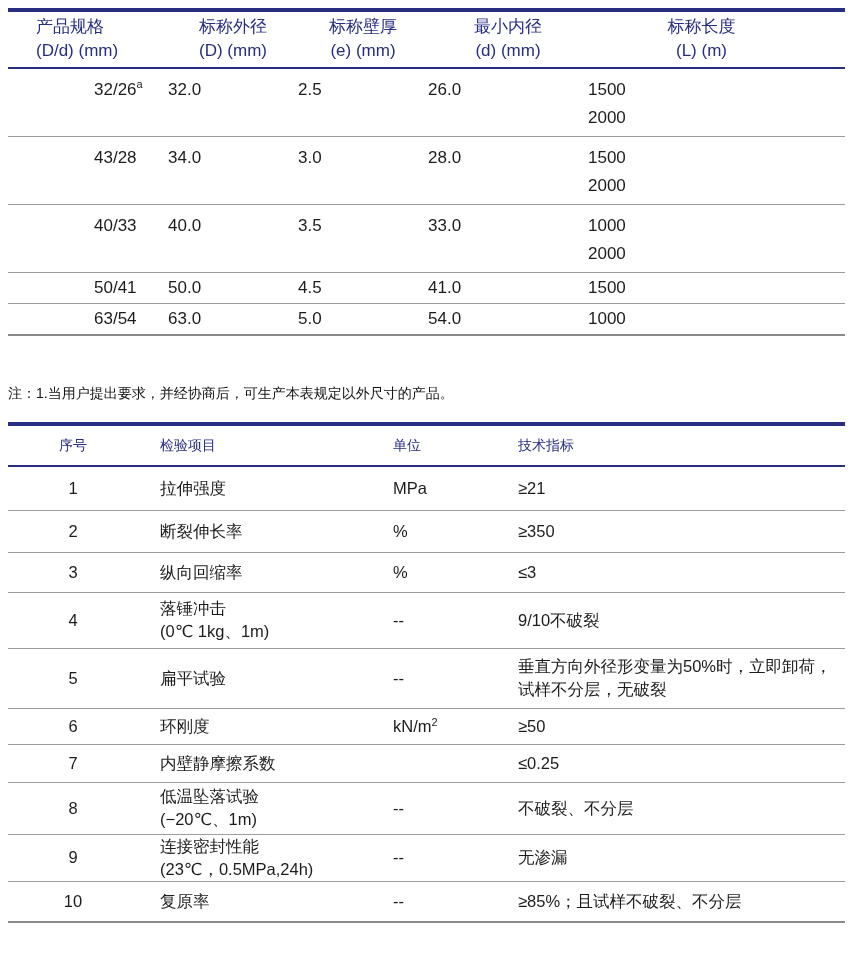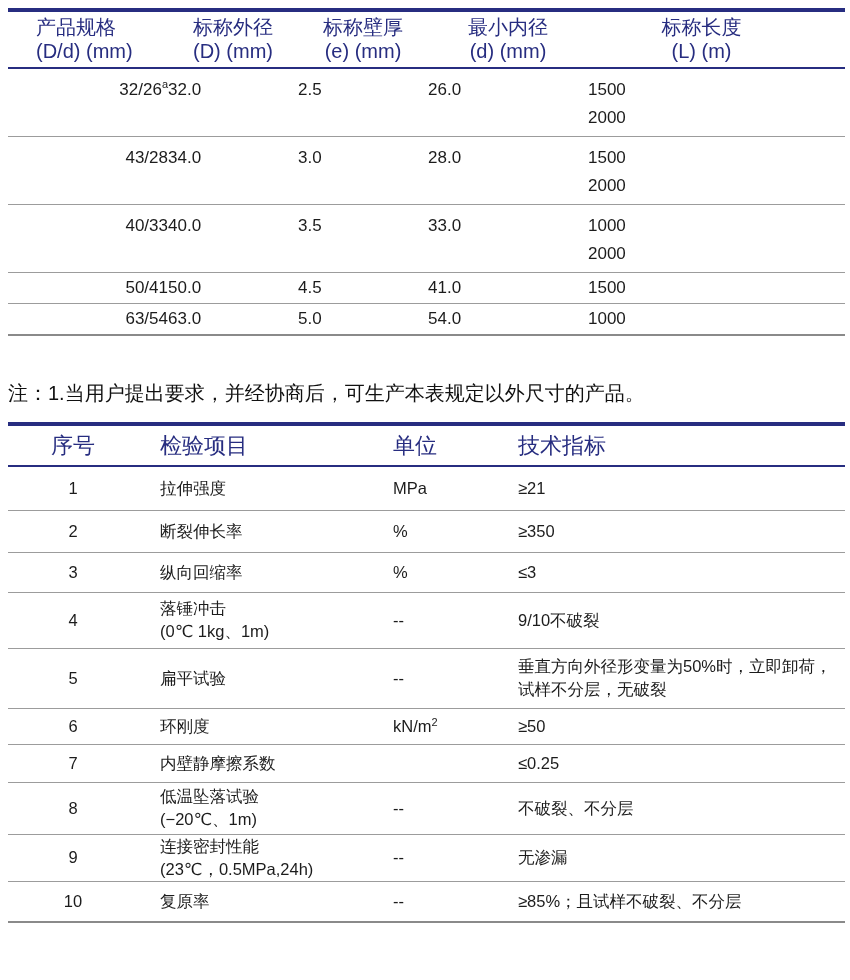--- a/index.html
+++ b/index.html
@@ -12,44 +12,44 @@
   .page { padding:8px 5px 0 8px; }
 
   table { border-collapse:collapse; width:837px; table-layout:fixed; }
   td, th { padding:0; font-weight:normal; }
   .ln:empty, .ln2:empty, sup:empty { display:none; }
 
   
   .t1 { border-top:4px solid var(--navy,#272d80); }
   .t1 thead tr { border-bottom:2px solid var(--navy,#272d80); }
   .t1 th {
-    color:var(--navy,#272d80); font-size:20px; line-height:24px;
+    color:var(--navy,#272d80); font-size:17px; line-height:24px;
     text-align:center; vertical-align:middle; padding:3px 0 4px 0;
   }
   .t1 th.c1 { text-align:left; padding-left:28px; }
   .t1 th.c5 { padding-right:30px; }
   .t1 td { vertical-align:top; font-size:17px; text-align:left; }
-  .t1 td.c1 { text-align:right; padding-left:86px; }
+  .t1 td.c1 { text-align:left; padding-left:86px; }
   .t1 td.c5 { padding-right:30px; }
   .t1 .ln { height:28px; line-height:28px; }
   .t1 tbody tr { border-bottom:1px solid var(--rule_gray,#9c9c9c); }
   .t1 tbody tr.grp td { padding-top:7px; padding-bottom:4px; }
   .t1 tbody tr.sgl td { padding-top:1px; padding-bottom:1px; }
   .t1 tbody tr:last-child { border-bottom:2px solid var(--rule_dark,#8a8a8a); }
   .t1 sup, .t2 sup { font-size:11px; vertical-align:super; line-height:0; }
 
   
-  .notes { margin:44px 0 0 0; font-size:20px; line-height:27px; color:#111; }
+  .notes { margin:44px 0 0 0; font-size:14px; line-height:27px; color:#111; }
   .notes .indent { margin-left:27px; }
 
   
   .t2 { margin-top:15px; border-top:4px solid var(--navy,#272d80); }
   .t2 thead tr { height:42px; border-bottom:2px solid var(--navy,#272d80); }
   .t2 th {
-    color:var(--navy,#272d80); font-size:22px;
+    color:var(--navy,#272d80); font-size:14px;
     vertical-align:middle; text-align:left;
   }
   .t2 th.tc1 { text-align:center; }
   .t2 th.tc2 { padding-left:22px; }
   .t2 th.tc3, .t2 th.tc4 { padding-left:5px; }
   .t2 td { vertical-align:middle; font-size:16.5px; }
   .t2 td.tc1 { text-align:center; }
   .t2 td.tc2 { padding-left:22px; }
   .t2 td.tc3, .t2 td.tc4 { padding-left:5px; }
   .t2 .ln2 { line-height:23px; }

